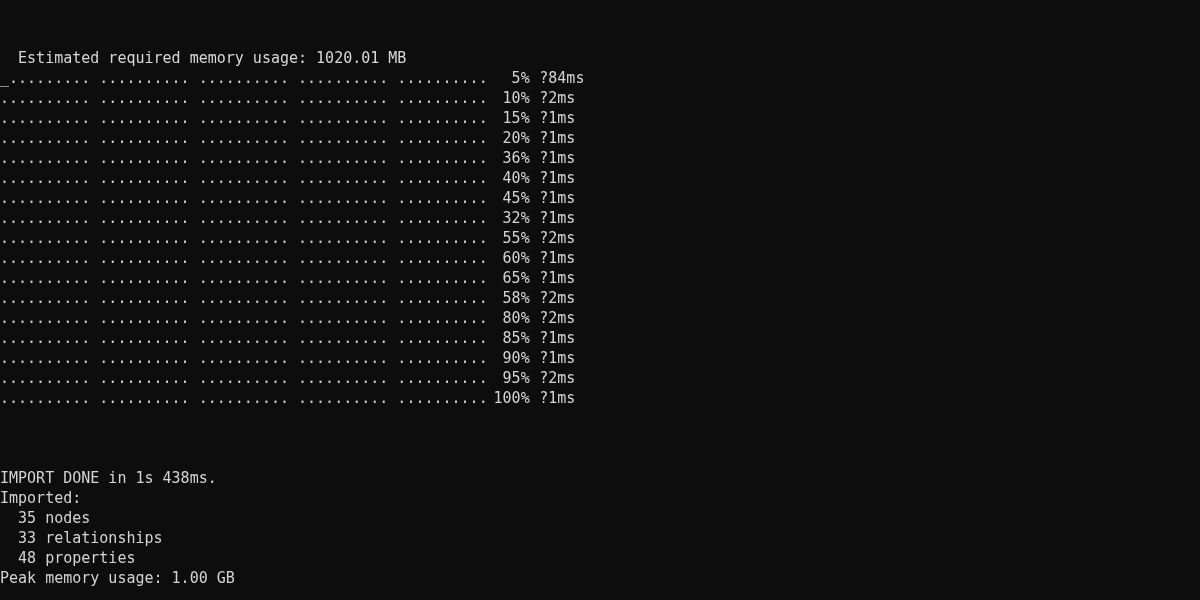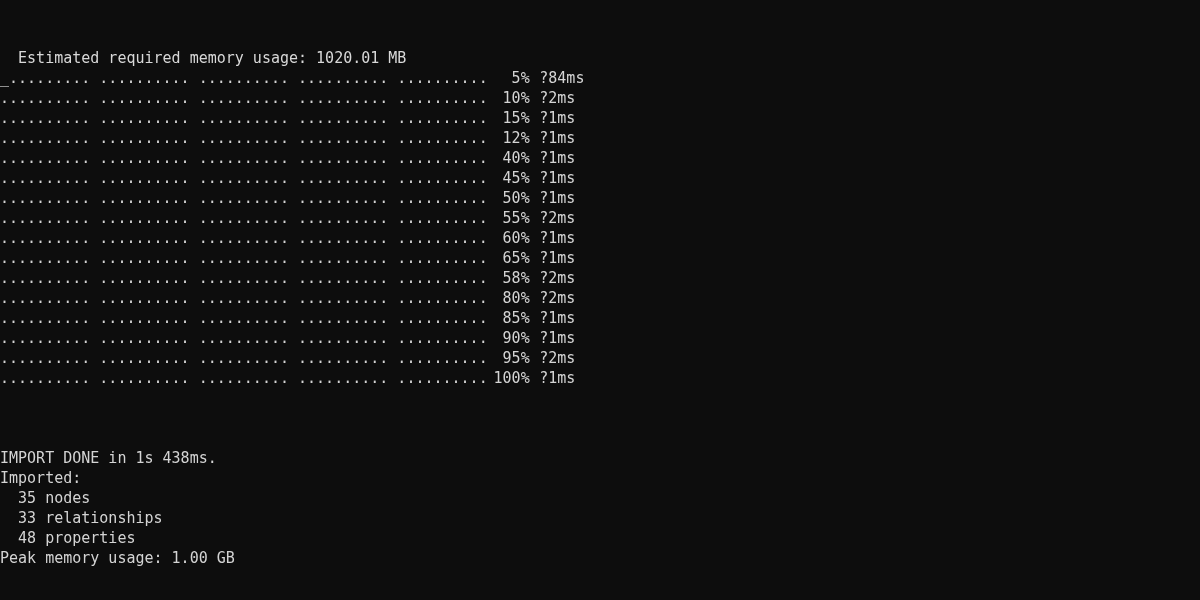--- a/index.html
+++ b/index.html
@@ -90,24 +90,25 @@
 <div id="screen">
 
   <div class="term">
 
     <div class="line mem-line">  Estimated required memory usage: 1020.01 MB</div>
 
     <div id="progress-block">
         <div class="progress-row cursor-line"><span class="dots">_......... .......... .......... .......... ..........</span><span class="pct">5%</span><span class="tim">?84ms</span></div>
         <div class="progress-row"><span class="dots">.......... .......... .......... .......... ..........</span><span class="pct">10%</span><span class="tim">?2ms</span></div>
         <div class="progress-row"><span class="dots">.......... .......... .......... .......... ..........</span><span class="pct">15%</span><span class="tim">?1ms</span></div>
-        <div class="progress-row"><span class="dots">.......... .......... .......... .......... ..........</span><span class="pct">12%</span><span class="tim">?1ms</span></div>
+        <div class="progress-row"><span class="dots">.......... .......... .......... .......... ..........</span><span class="pct">20%</span><span class="tim">?1ms</span></div>
+        <div class="progress-row"><span class="dots">.......... .......... .......... .......... ..........</span><span class="pct">36%</span><span class="tim">?1ms</span></div>
         <div class="progress-row"><span class="dots">.......... .......... .......... .......... ..........</span><span class="pct">40%</span><span class="tim">?1ms</span></div>
         <div class="progress-row"><span class="dots">.......... .......... .......... .......... ..........</span><span class="pct">45%</span><span class="tim">?1ms</span></div>
-        <div class="progress-row"><span class="dots">.......... .......... .......... .......... ..........</span><span class="pct">50%</span><span class="tim">?1ms</span></div>
+        <div class="progress-row"><span class="dots">.......... .......... .......... .......... ..........</span><span class="pct">32%</span><span class="tim">?1ms</span></div>
         <div class="progress-row"><span class="dots">.......... .......... .......... .......... ..........</span><span class="pct">55%</span><span class="tim">?2ms</span></div>
         <div class="progress-row"><span class="dots">.......... .......... .......... .......... ..........</span><span class="pct">60%</span><span class="tim">?1ms</span></div>
         <div class="progress-row"><span class="dots">.......... .......... .......... .......... ..........</span><span class="pct">65%</span><span class="tim">?1ms</span></div>
         <div class="progress-row"><span class="dots">.......... .......... .......... .......... ..........</span><span class="pct">58%</span><span class="tim">?2ms</span></div>
         <div class="progress-row"><span class="dots">.......... .......... .......... .......... ..........</span><span class="pct">80%</span><span class="tim">?2ms</span></div>
         <div class="progress-row"><span class="dots">.......... .......... .......... .......... ..........</span><span class="pct">85%</span><span class="tim">?1ms</span></div>
         <div class="progress-row"><span class="dots">.......... .......... .......... .......... ..........</span><span class="pct">90%</span><span class="tim">?1ms</span></div>
         <div class="progress-row"><span class="dots">.......... .......... .......... .......... ..........</span><span class="pct">95%</span><span class="tim">?2ms</span></div>
         <div class="progress-row"><span class="dots">.......... .......... .......... .......... ..........</span><span class="pct">100%</span><span class="tim">?1ms</span></div>
       </div>

